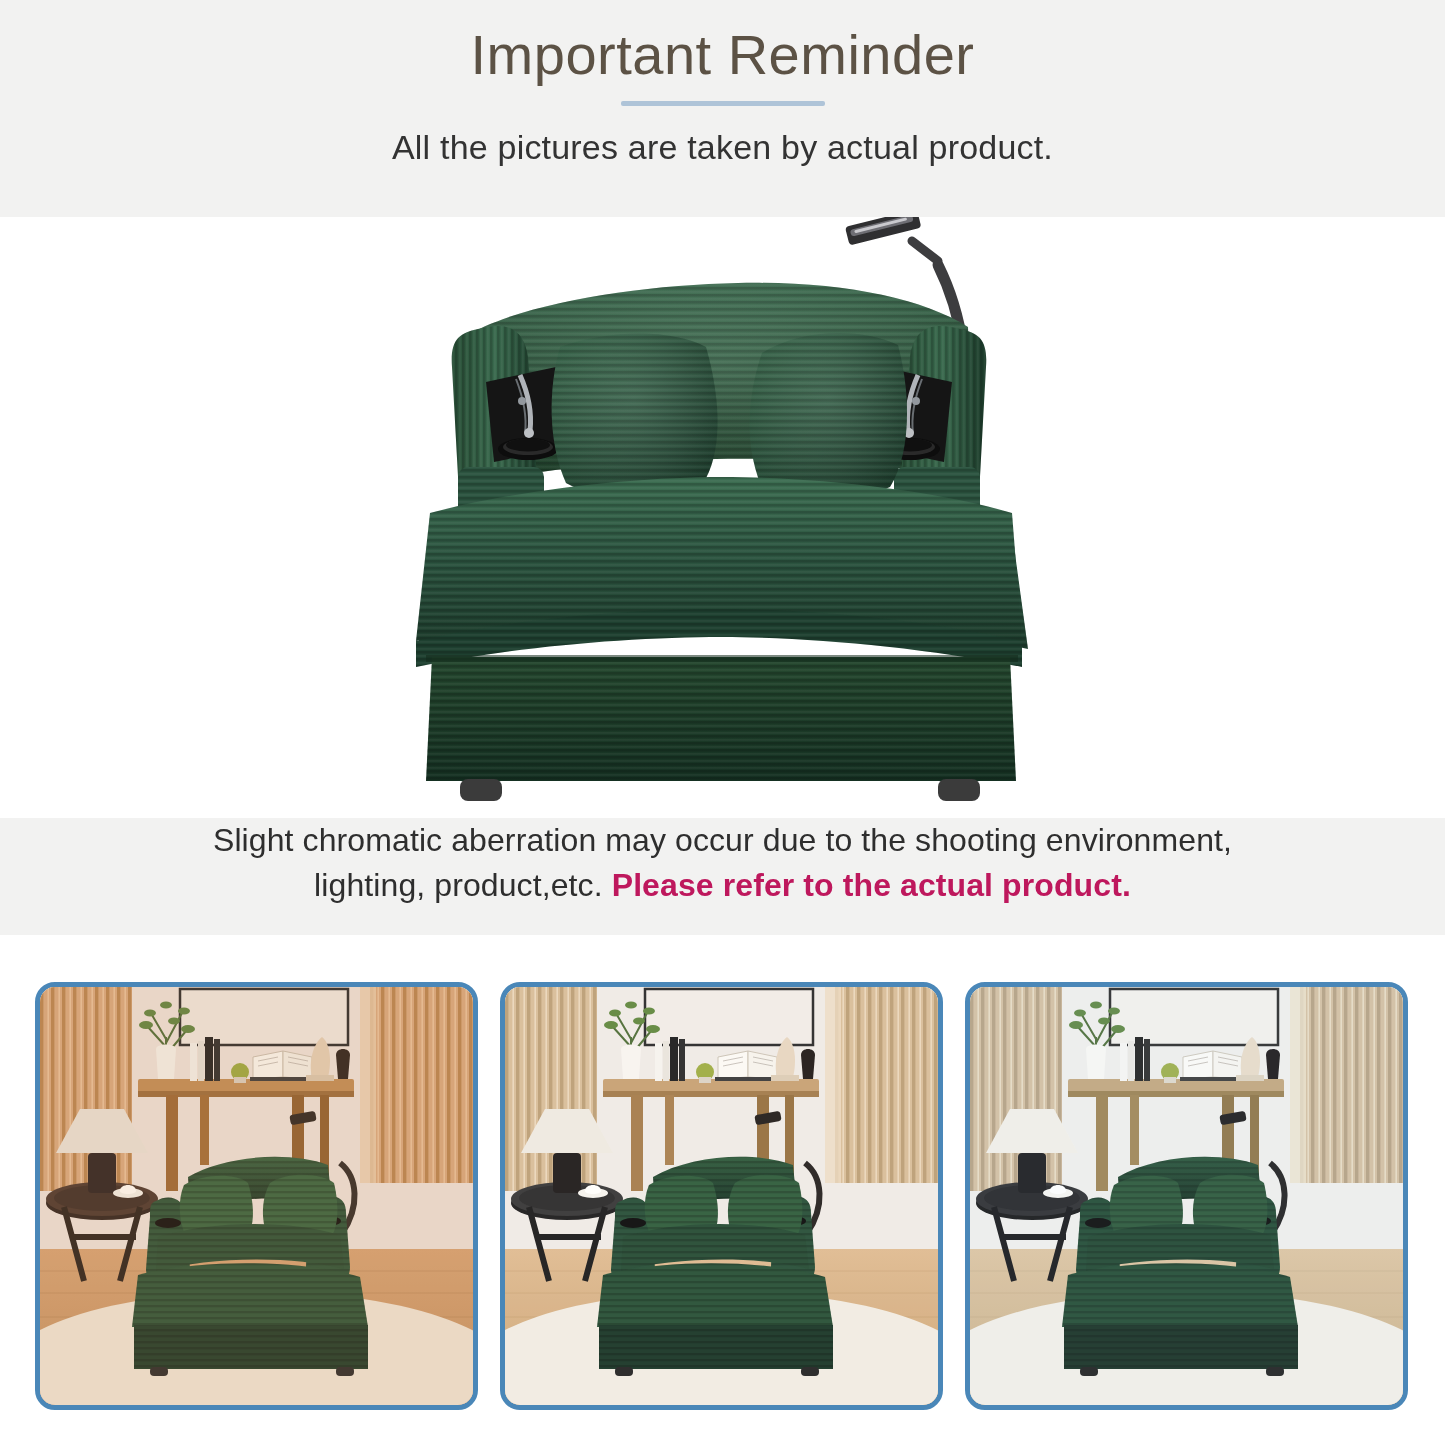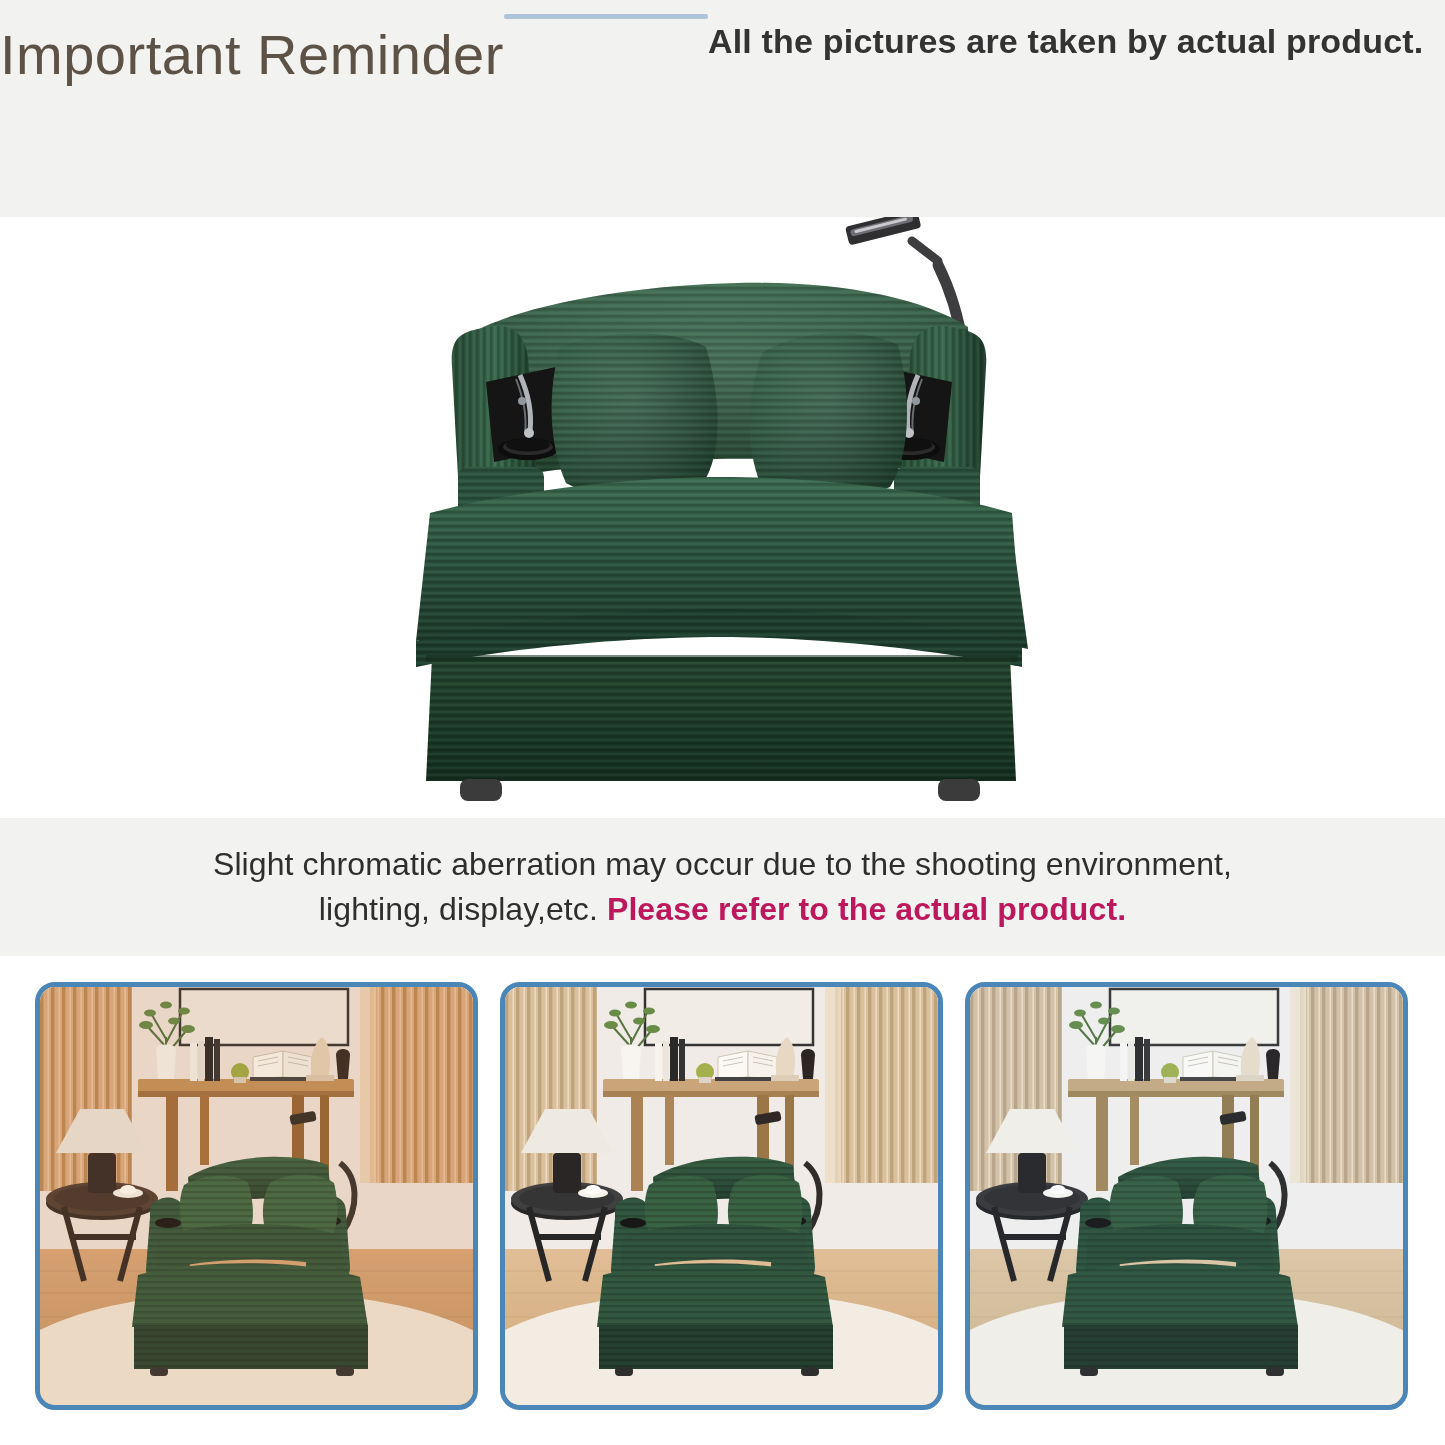--- a/index.html
+++ b/index.html
@@ -8,49 +8,49 @@
     background:#ffffff;
     font-family:"Liberation Sans", sans-serif;
     overflow:hidden;
   }
   .page{position:relative;width:1445px;height:1445px;}
 
   
   .header-band{
     position:absolute;left:0;top:0;width:1445px;height:217px;
     background:#F2F2F1;
-    display:flex;flex-direction:row;
+    display:flex;flex-direction:column;align-items:center;
   }
   .title{
     margin:0;padding-top:22px;
     font-size:56px;font-weight:400;letter-spacing:.5px;
     color:#5C5245;
     font-family:"Liberation Sans", sans-serif;
   }
   .title-divider{
     width:204px;height:5px;background:#AFC4D8;border-radius:2px;
     margin-top:14px;
   }
   .subtitle{
     margin:0;padding-top:22px;
-    font-size:34px;font-weight:700;color:#333333;letter-spacing:.2px;
+    font-size:34px;font-weight:400;color:#333333;letter-spacing:.2px;
   }
 
   
   .hero{
     position:absolute;left:0;top:217px;width:1445px;height:601px;
     background:#ffffff;overflow:hidden;
   }
   .hero-svg{position:absolute;left:0;top:0;width:1445px;height:601px;}
 
   
   .note-band{
-    position:absolute;left:0;top:818px;width:1445px;height:138px;
+    position:absolute;left:0;top:818px;width:1445px;height:117px;
     background:#F2F2F1;
-    display:flex;flex-direction:column;align-items:center;justify-content:center;
+    display:flex;flex-direction:column;align-items:center;
   }
   .note-line{
     font-size:32px;color:#2E2E2E;line-height:1.42;text-align:center;
     letter-spacing:.1px;white-space:nowrap;
   }
   .note-strong{color:#be185d;font-weight:700;}
 
   
   .panels{
     position:absolute;left:0;top:982px;width:1445px;height:430px;
@@ -230,21 +230,21 @@
 
       <g>
         <rect x="460" y="562" width="42" height="22" rx="8" fill="#3B3B3B"></rect>
         <rect x="938" y="562" width="42" height="22" rx="8" fill="#3B3B3B"></rect>
       </g>
     </svg>
   </div>
 
   <div class="note-band">
     <div class="note-line">Slight chromatic aberration may occur due to the shooting environment,</div>
-    <div class="note-line"><span>lighting, display,etc. </span><span class="note-strong">Please refer to the actual product.</span></div>
+    <div class="note-line"><span>lighting, product,etc. </span><span class="note-strong">Please refer to the actual product.</span></div>
   </div>
 
   <div class="panels">
 
     <div class="panel panel-1">
       <svg class="panel-svg" viewBox="0 0 433 418" preserveAspectRatio="none">
         <defs>
           <linearGradient id="flr1" x1="0" y1="0" x2="0" y2="1">
             <stop offset="0" stop-color="#D6A374"></stop>
               <stop offset="1" stop-color="#C08F60"></stop>

